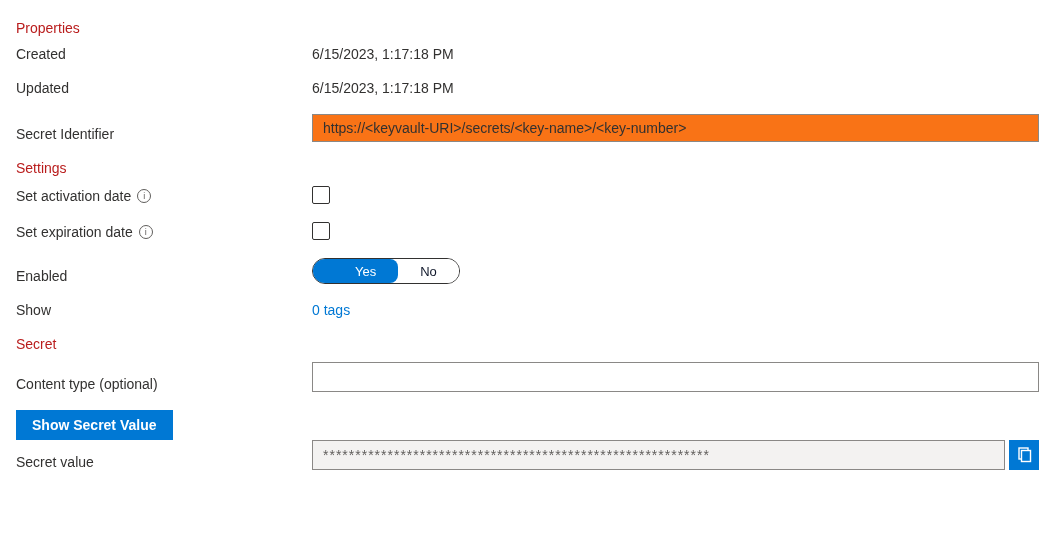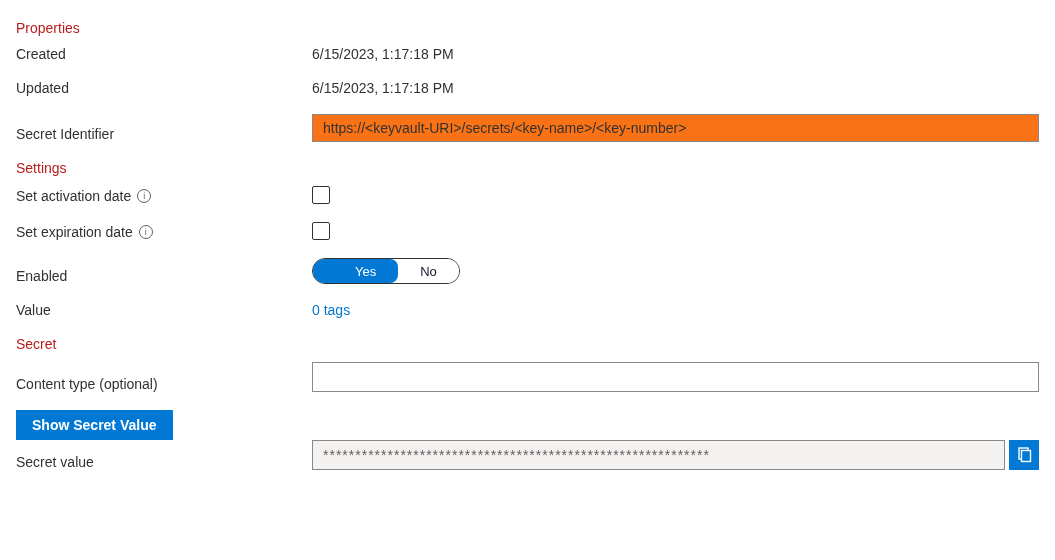--- a/index.html
+++ b/index.html
@@ -185,21 +185,21 @@
   <div class="label-col">Enabled</div>
   <div class="value-col">
     <div class="toggle-group">
       <div class="toggle-option active">Yes</div>
       <div class="toggle-option">No</div>
     </div>
   </div>
 </div>
 
 <div class="row">
-  <div class="label-col">Value</div>
+  <div class="label-col">Show</div>
   <div class="value-col">
     <span class="link">0 tags</span>
   </div>
 </div>
 
 <div class="section-header">Secret</div>
 
 <div class="row">
   <div class="label-col">Content type (optional)</div>
   <div class="value-col">

